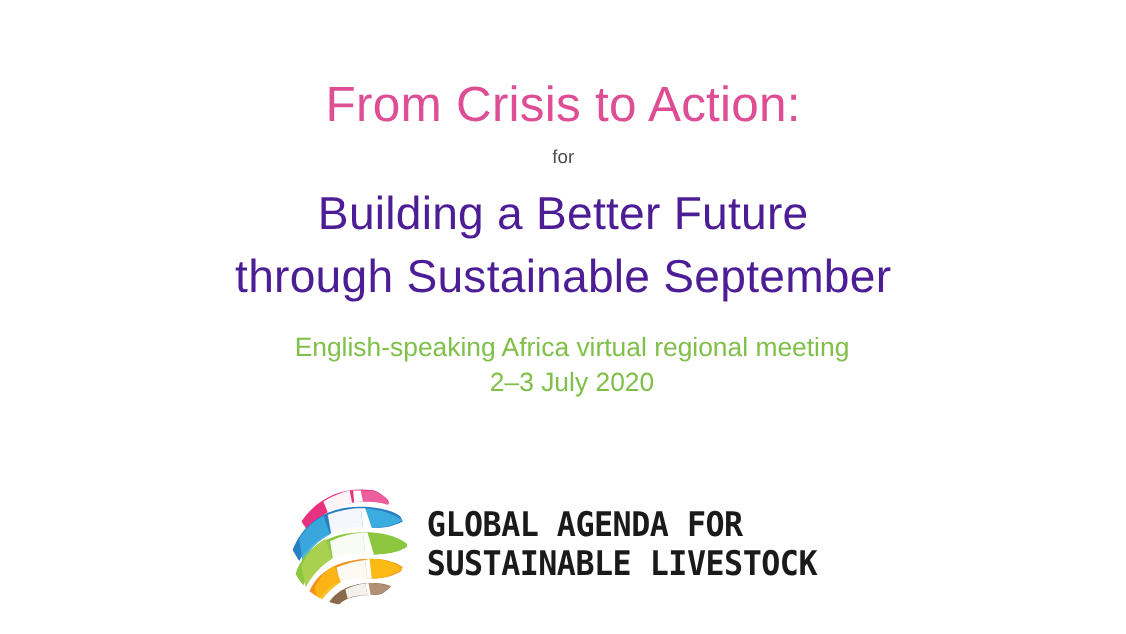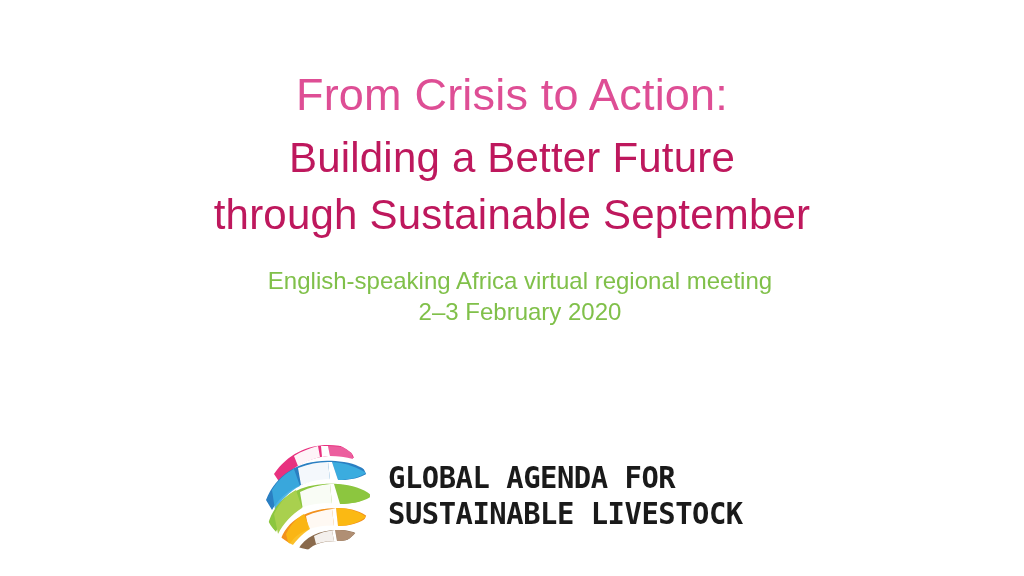--- a/index.html
+++ b/index.html
@@ -44,21 +44,21 @@
 
   .connector {
     color: #4A4A4A;
     font-size: 17px;
     line-height: 32px;
     font-weight: 400;
     margin-top: 4px;
   }
 
   .title-blue {
-    color: #be185d;
+    color: #4c1d95;
     font-size: 42px;
     line-height: 57px;
     font-weight: 400;
     letter-spacing: 0.2px;
     white-space: nowrap;
   }
 
   .blue-first { margin-top: 6px; }
 
   .subtitle-green {
@@ -111,28 +111,29 @@
 </head>
 <body>
 
 <div class="slide">
 
   <div class="title-block">
 
     <div class="title-pink">From Crisis to Action:</div>
 
 
+    <div class="connector">for</div>
 
     <div class="title-blue blue-first">Building a Better Future</div>
 
     <div class="title-blue">through Sustainable September</div>
 
     <div class="subtitle-green green-first">English-speaking Africa virtual regional meeting</div>
 
-    <div class="subtitle-green">2–3 February 2020</div>
+    <div class="subtitle-green">2–3 July 2020</div>
 
   </div>
 
   <div class="logo">
 
     <span class="logo-mark">
       <svg viewBox="0 0 118 115" width="118" height="115" aria-hidden="true">
         <defs>
           <clipPath id="sphereClip">
             <path d="M58 2

